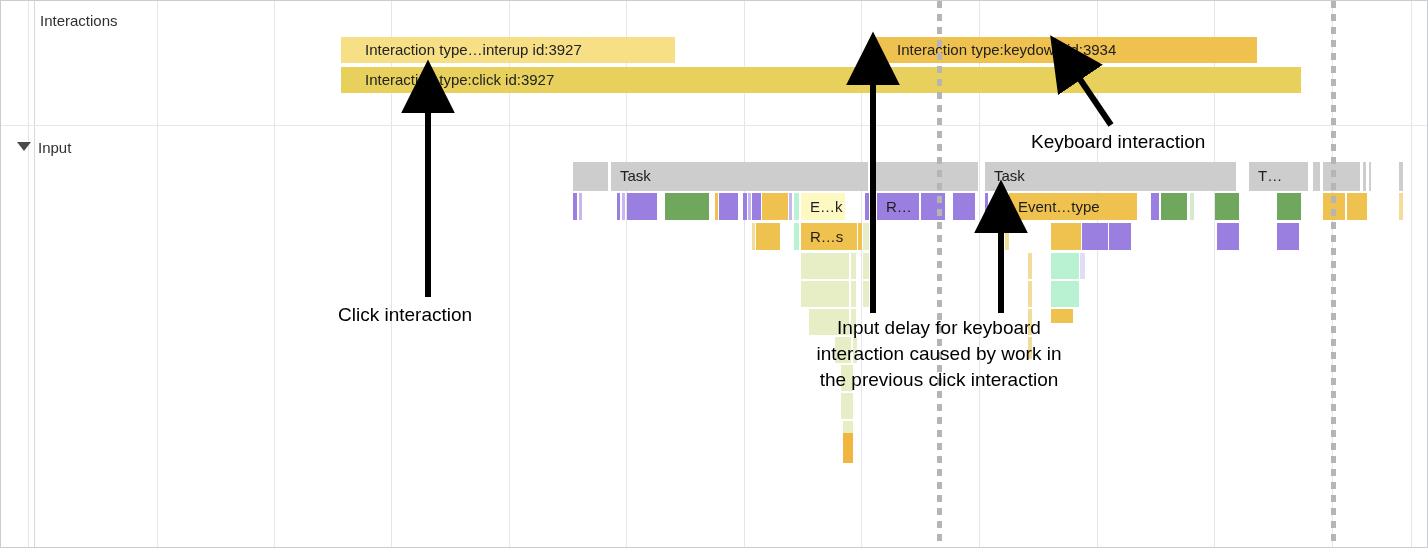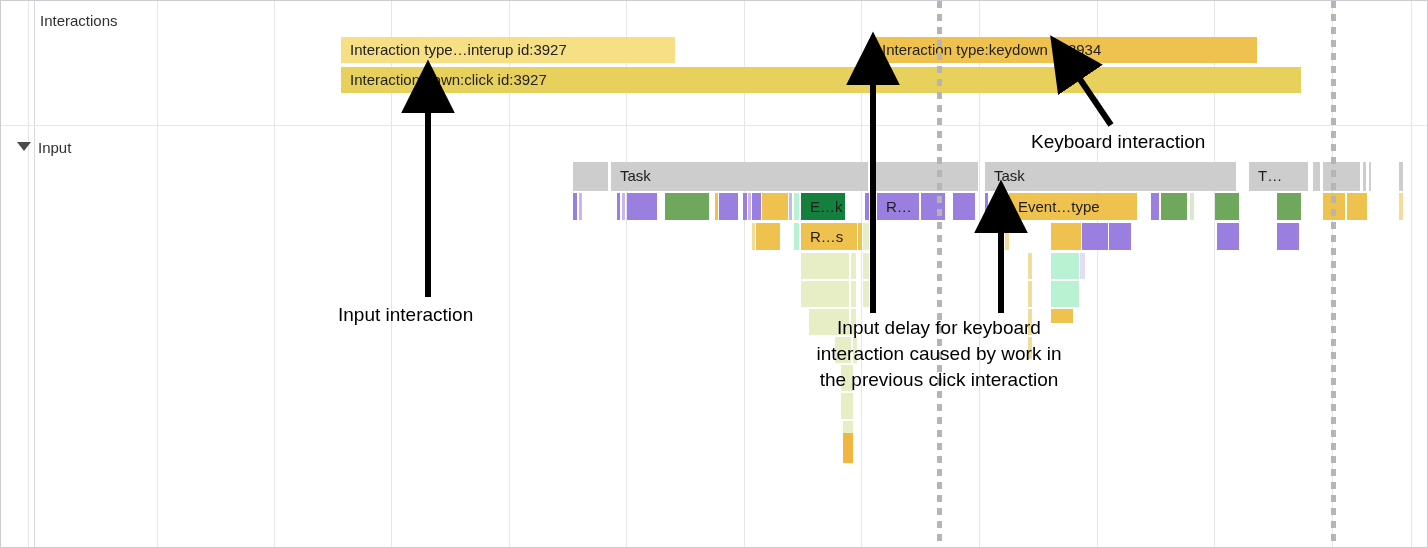--- a/index.html
+++ b/index.html
@@ -35,21 +35,21 @@
     border-top:9px solid #4a4a4a;
   }
   .divider{position:absolute;left:0;right:0;height:1px;background:#e6e8ea;}
   
   .ibar{
     position:absolute;
     box-sizing:border-box;
     font-size:15px;
     line-height:25px;
     color:#222;
-    padding-left:9px;
+    padding-left:24px;
     white-space:nowrap;
     overflow:hidden;
   }
   
   .blk{position:absolute;box-sizing:border-box;}
   .blk.lbl{
     font-size:15px;
     color:#1d1d1d;
     line-height:27px;
     padding-left:9px;
@@ -103,21 +103,21 @@
 
   <div class="track-label" style="left:39px;top:11px">Interactions</div>
 
   <div class="divider" style="top:124px"></div>
 
   <div class="tri" style="left:16px;top:141px"></div>
   <div class="track-label" style="left:37px;top:138px">Input</div>
 
   <div>
     <div class="ibar" style="left:340px;top:36px;width:334px;height:26px;background:#f6df84">Interaction type…interup id:3927</div>
-    <div class="ibar" style="left:340px;top:66px;width:960px;height:26px;background:#e7d15c">Interaction down:click id:3927</div>
+    <div class="ibar" style="left:340px;top:66px;width:960px;height:26px;background:#e7d15c">Interaction type:click id:3927</div>
     <div class="ibar" style="left:872px;top:36px;width:384px;height:26px;background:#efc14e">Interaction type:keydown id:3934</div>
   </div>
 
   <div>
 
     <div class="blk task" style="left:572px;top:161px;width:36px;height:29px"></div>
     <div class="blk task lbl" style="left:610px;top:161px;width:258px;height:29px">Task</div>
     <div class="blk task" style="left:870px;top:161px;width:108px;height:29px"></div>
     <div class="blk task lbl" style="left:984px;top:161px;width:252px;height:29px">Task</div>
     <div class="blk task lbl" style="left:1248px;top:161px;width:60px;height:29px">T…</div>
@@ -134,21 +134,21 @@
     <div class="blk" style="left:626px;top:192px;width:30px;height:27px;background:#9a7fe0"></div>
     <div class="blk" style="left:664px;top:192px;width:44px;height:27px;background:#6fa85c"></div>
     <div class="blk" style="left:714px;top:192px;width:3px;height:27px;background:#efc14e"></div>
     <div class="blk" style="left:718px;top:192px;width:19px;height:27px;background:#9a7fe0"></div>
     <div class="blk" style="left:742px;top:192px;width:4px;height:27px;background:#9a7fe0"></div>
     <div class="blk" style="left:747px;top:192px;width:3px;height:27px;background:#c7b6ef"></div>
     <div class="blk" style="left:751px;top:192px;width:9px;height:27px;background:#9a7fe0"></div>
     <div class="blk" style="left:761px;top:192px;width:26px;height:27px;background:#efc14e"></div>
     <div class="blk" style="left:788px;top:192px;width:3px;height:27px;background:#c7b6ef"></div>
     <div class="blk" style="left:793px;top:192px;width:5px;height:27px;background:#b9f2d2"></div>
-    <div class="blk lbl" style="left:800px;top:192px;width:44px;height:27px;background:#15803d">E…k</div>
+    <div class="blk lbl" style="left:800px;top:192px;width:44px;height:27px;background:#fef9c3">E…k</div>
     <div class="blk" style="left:864px;top:192px;width:4px;height:27px;background:#9a7fe0"></div>
     <div class="blk" style="left:870px;top:192px;width:4px;height:27px;background:#9a7fe0"></div>
     <div class="blk lbl" style="left:876px;top:192px;width:42px;height:27px;background:#9a7fe0">R…</div>
     <div class="blk" style="left:920px;top:192px;width:24px;height:27px;background:#9a7fe0"></div>
     <div class="blk" style="left:952px;top:192px;width:22px;height:27px;background:#9a7fe0"></div>
     <div class="blk" style="left:984px;top:192px;width:3px;height:27px;background:#9a7fe0"></div>
     <div class="blk" style="left:1004px;top:192px;width:3px;height:27px;background:#f3dc9a"></div>
     <div class="blk lbl" style="left:1008px;top:192px;width:128px;height:27px;background:#efc14e">Event…type</div>
     <div class="blk" style="left:1150px;top:192px;width:8px;height:27px;background:#9a7fe0"></div>
     <div class="blk" style="left:1160px;top:192px;width:26px;height:27px;background:#6fa85c"></div>
@@ -211,21 +211,21 @@
     </defs>
 
     <line x1="427" y1="296" x2="427" y2="92" stroke="#000" stroke-width="6" marker-end="url(#ah)"></line>
 
     <line x1="1110" y1="124" x2="1068" y2="62" stroke="#000" stroke-width="6" marker-end="url(#ah)"></line>
 
     <line x1="872" y1="312" x2="872" y2="64" stroke="#000" stroke-width="6" marker-end="url(#ah)"></line>
     <line x1="1000" y1="312" x2="1000" y2="212" stroke="#000" stroke-width="6" marker-end="url(#ah)"></line>
   </svg>
 
-  <div class="anno" style="left:337px;top:301px;width:180px;text-align:left">Input interaction</div>
+  <div class="anno" style="left:337px;top:301px;width:180px;text-align:left">Click interaction</div>
 
   <div class="anno" style="left:778px;top:314px;width:320px">Input delay for keyboard
 interaction caused by work in
 the previous click interaction</div>
 
   <div class="anno" style="left:1030px;top:128px;width:240px;text-align:left">Keyboard interaction</div>
 
 </div>
 
 </body></html>

